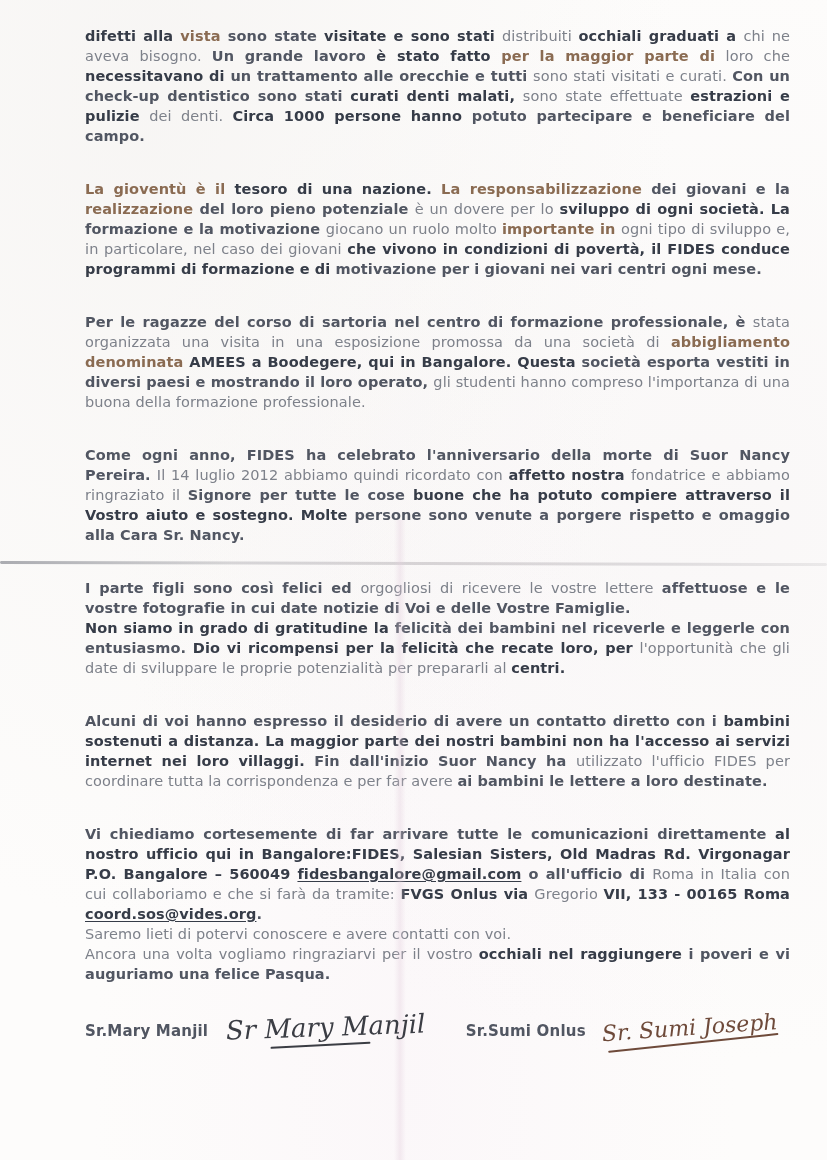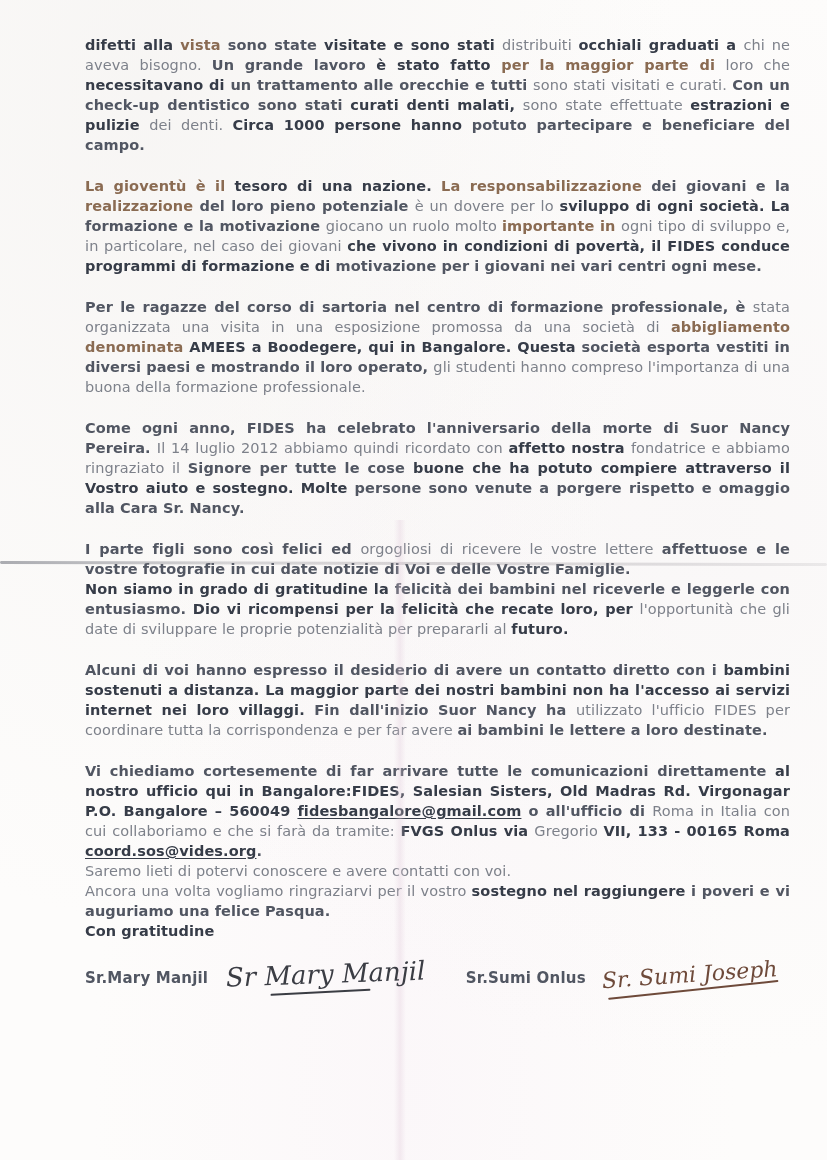--- a/index.html
+++ b/index.html
@@ -3,35 +3,35 @@
 <meta charset="utf-8">
 <style>
   html,body{margin:0;padding:0;}
   body{
     width:827px;height:1160px;overflow:hidden;
     font-family:"DejaVu Sans","Liberation Sans",sans-serif;
     background:#ffffff;
   }
   .page{
     position:relative;width:827px;height:1160px;box-sizing:border-box;
-    padding:35px 37px 0 85px;
+    padding:26px 37px 0 85px;
     background:
       radial-gradient(ellipse at 18% 8%, rgba(242,240,238,.55), rgba(255,255,255,0) 55%),
       radial-gradient(ellipse at 85% 45%, rgba(246,243,244,.5), rgba(255,255,255,0) 60%),
       radial-gradient(ellipse at 50% 95%, rgba(250,244,248,.6), rgba(255,255,255,0) 55%),
       #fdfcfb;
   }
   .letter-body{width:705px;}
   .para{
     margin:0;
     font-size:14.5px;line-height:20px;letter-spacing:.1px;
     text-align:justify;
     color:var(--ink-medium);
   }
-  .para + .para{margin-top:21px;}
+  .para + .para{margin-top:33px;}
   .para.tight{margin-top:0;}
   .r-b{font-weight:700;color:var(--ink-dark);}
   .r-n{font-weight:600;color:var(--ink-medium);}
   .r-l{font-weight:500;color:var(--ink-light);}
   .r-br{font-weight:600;color:var(--ink-brown);}
   .r-link{font-weight:700;color:var(--ink-dark);text-decoration:underline;text-underline-offset:2px;}
 
   
   .crease-h{
     position:absolute;left:0;top:562px;width:827px;height:3px;pointer-events:none;
@@ -41,21 +41,21 @@
     transform:rotate(.15deg);
     border-radius:2px;
   }
   .crease-v{
     position:absolute;left:394px;top:520px;width:12px;height:640px;pointer-events:none;
     background:linear-gradient(to right, rgba(220,200,215,0), rgba(228,208,222,.38), rgba(220,200,215,0));
   }
 
   
   .sig-row{
-    margin-top:18px;width:705px;
+    margin-top:28px;width:705px;
     display:flex;align-items:center;
   }
   .sig-printed{
     font-size:15px;font-weight:700;color:var(--ink-medium);letter-spacing:.2px;white-space:nowrap;
   }
   .sig-script{
     font-family:"DejaVu Serif","Liberation Serif",serif;
     font-style:italic;font-weight:500;white-space:nowrap;
     position:relative;display:inline-block;
   }
@@ -84,26 +84,25 @@
 
   <div class="crease-h"></div>
   <div class="crease-v"></div>
 
   <div class="letter-body" id="letter-body">
       <p class="para"><span class="r-b">difetti alla </span><span class="r-br">vista </span><span class="r-n">sono state </span><span class="r-b">visitate e sono stati </span><span class="r-l">distribuiti </span><span class="r-b">occhiali graduati a </span><span class="r-l">chi ne aveva bisogno. </span><span class="r-n">Un grande lavoro </span><span class="r-b">è stato fatto </span><span class="r-br">per la maggior parte di </span><span class="r-l">loro che </span><span class="r-b">necessitavano di </span><span class="r-n">un trattamento alle orecchie e tutti </span><span class="r-l">sono stati visitati e curati. </span><span class="r-n">Con un check-up dentistico sono stati </span><span class="r-b">curati denti malati, </span><span class="r-l">sono state effettuate </span><span class="r-b">estrazioni e pulizie </span><span class="r-l">dei denti. </span><span class="r-b">Circa 1000 persone hanno </span><span class="r-n">potuto partecipare e beneficiare del campo.</span></p>
       <p class="para"><span class="r-br">La gioventù è il </span><span class="r-b">tesoro di una nazione. </span><span class="r-br">La responsabilizzazione </span><span class="r-n">dei giovani e la </span><span class="r-br">realizzazione </span><span class="r-n">del loro pieno potenziale </span><span class="r-l">è un dovere per lo </span><span class="r-b">sviluppo di ogni </span><span class="r-b">società. La </span><span class="r-n">formazione e la motivazione </span><span class="r-l">giocano un ruolo molto </span><span class="r-br">importante in </span><span class="r-l">ogni tipo di sviluppo e, in particolare, nel caso dei giovani </span><span class="r-b">che vivono in </span><span class="r-b">condizioni di povertà, il FIDES conduce programmi di formazione e di </span><span class="r-n">motivazione per i giovani nei vari centri ogni mese.</span></p>
       <p class="para"><span class="r-n">Per le ragazze del corso di sartoria nel centro di formazione professionale, è </span><span class="r-l">stata organizzata una visita in una esposizione promossa da una società di </span><span class="r-br">abbigliamento denominata </span><span class="r-b">AMEES a Boodegere, qui in Bangalore. Questa </span><span class="r-n">società esporta vestiti in diversi paesi e mostrando il loro operato, </span><span class="r-l">gli studenti hanno compreso l'importanza di una buona della formazione professionale.</span></p>
       <p class="para"><span class="r-n">Come ogni anno,  FIDES ha celebrato l'anniversario della morte di Suor Nancy Pereira. </span><span class="r-l">Il 14 luglio 2012 abbiamo quindi ricordato con </span><span class="r-b">affetto  nostra </span><span class="r-l">fondatrice e abbiamo  ringraziato il </span><span class="r-n">Signore per tutte le cose </span><span class="r-b">buone che ha potuto compiere attraverso il Vostro aiuto e sostegno. Molte </span><span class="r-n">persone sono venute a porgere rispetto e omaggio alla Cara Sr. Nancy.</span></p>
       <p class="para"><span class="r-n">I parte figli sono così felici ed </span><span class="r-l">orgogliosi di ricevere le vostre lettere </span><span class="r-n">affettuose e le vostre fotografie  in cui date notizie di Voi e delle Vostre Famiglie.</span></p>
-      <p class="para tight"><span class="r-b">Non siamo in grado di gratitudine la </span><span class="r-n">felicità dei bambini nel riceverle e leggerle con entusiasmo. </span><span class="r-b">Dio vi ricompensi per la felicità che recate loro, per </span><span class="r-l">l'opportunità che gli date di sviluppare le proprie potenzialità per prepararli al </span><span class="r-b">futuro.</span></p>
+      <p class="para tight"><span class="r-b">Non siamo in grado di gratitudine la </span><span class="r-n">felicità dei bambini nel riceverle e leggerle con entusiasmo. </span><span class="r-b">Dio vi ricompensi per la felicità che recate loro, per </span><span class="r-l">l'opportunità che gli date di sviluppare le proprie potenzialità per prepararli al </span><span class="r-b">centri.</span></p>
       <p class="para"><span class="r-n">Alcuni di voi hanno espresso il desiderio di avere un contatto diretto con i </span><span class="r-b">bambini sostenuti a distanza. La maggior parte dei nostri bambini non ha l'accesso ai servizi internet nei loro villaggi. </span><span class="r-n">Fin dall'inizio Suor Nancy ha </span><span class="r-l">utilizzato l'ufficio FIDES per coordinare tutta la corrispondenza e per far avere </span><span class="r-n">ai bambini le lettere a loro destinate.</span></p>
       <p class="para"><span class="r-n">Vi chiediamo cortesemente di far arrivare tutte le comunicazioni direttamente </span><span class="r-b">al nostro ufficio qui in Bangalore:FIDES, Salesian Sisters, Old Madras Rd. Virgonagar P.O. Bangalore – 560049 </span><span class="r-link">fidesbangalore@gmail.com</span><span class="r-n"> o all'ufficio di </span><span class="r-l">Roma in Italia con cui collaboriamo e che si farà da tramite: </span><span class="r-b">FVGS Onlus via </span><span class="r-l">Gregorio </span><span class="r-b">VII, 133 - 00165 Roma </span><span class="r-link">coord.sos@vides.org</span><span class="r-n">.</span></p>
       <p class="para tight"><span class="r-l">Saremo lieti di potervi conoscere e avere contatti con voi.</span></p>
-      <p class="para tight"><span class="r-l">Ancora una volta vogliamo ringraziarvi per il vostro </span><span class="r-b">sostegno nel raggiungere </span><span class="r-n">i poveri e vi auguriamo una felice Pasqua.</span></p>
-      <p class="para tight"><span class="r-b">Con gratitudine</span></p>
+      <p class="para tight"><span class="r-l">Ancora una volta vogliamo ringraziarvi per il vostro </span><span class="r-b">occhiali nel raggiungere </span><span class="r-n">i poveri e vi auguriamo una felice Pasqua.</span></p>
     </div>
 
   <div class="sig-row">
     <span class="sig-printed">Sr.Mary Manjil</span>
     <span class="sig-script s1">Sr Mary Manjil</span>
     <span class="sig-printed sig-spacer">Sr.Sumi Onlus</span>
     <span class="sig-script s2">Sr. Sumi Joseph</span>
   </div>
 
 </div>

